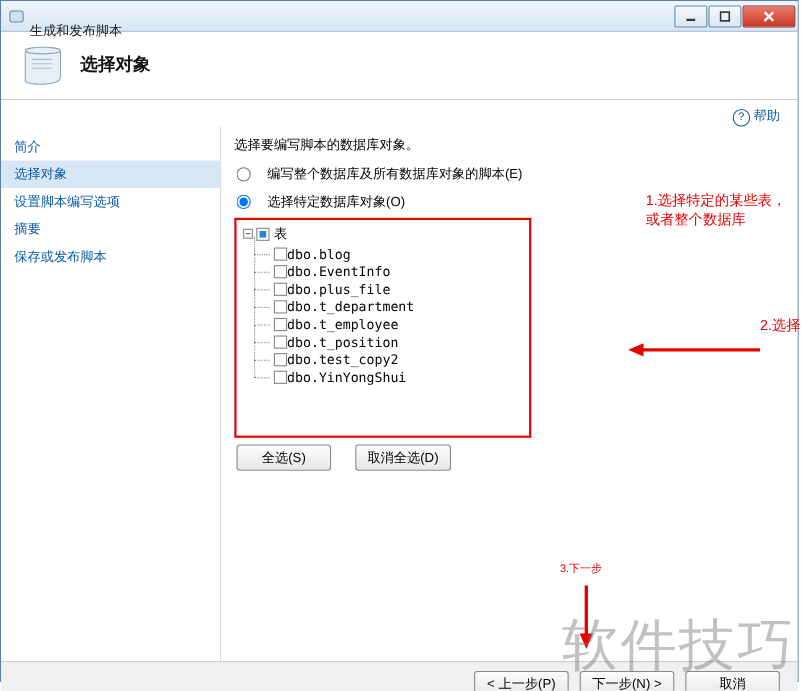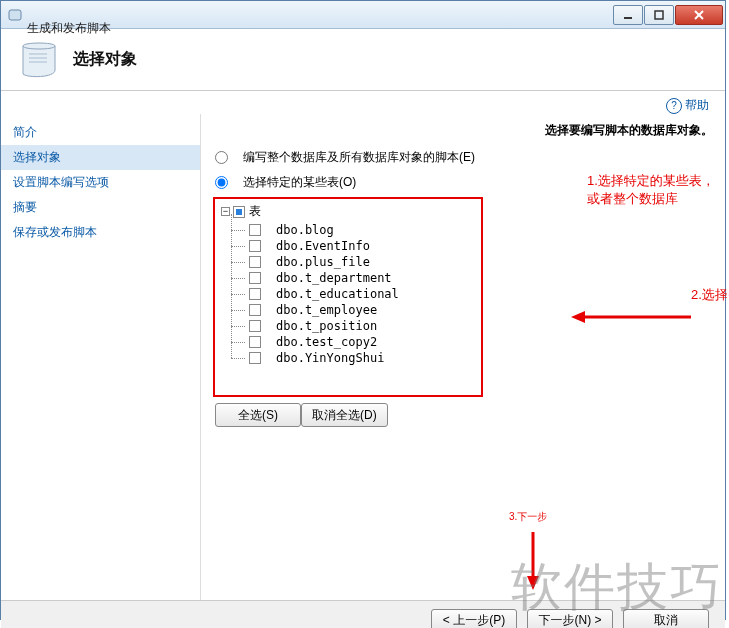--- a/index.html
+++ b/index.html
@@ -16,42 +16,42 @@
 .header-icon { width: 44px; height: 44px; margin-right: 12px; display: flex; align-items: center; justify-content: center; }
 .header-title { font-size: 16px; font-weight: bold; color: #111; }
 .body-section { display: flex; height: 486px; background: #fff; }
 .sidebar { width: 200px; border-right: 1px solid #ddd; padding-top: 6px; }
 .sidebar-item { padding: 4px 12px; color: #0b5aa6; cursor: pointer; font-family: Liberation Serif, serif; }
 .sidebar-item.active { background: #d7e7f5; }
 .content { flex: 1; padding: 8px 12px 0 12px; position: relative; }
 .help-row { text-align: right; padding: 6px 16px 0 0; background: #fff; }
 .help-link { color: #0b5aa6; cursor: pointer; }
 .help-link::before { content: "?"; display: inline-block; width: 14px; height: 14px; border: 1px solid #0b5aa6; border-radius: 50%; text-align: center; line-height: 13px; font-size: 10px; margin-right: 3px; color: #0b5aa6; }
-.instruction { font-weight: bold; margin-bottom: 10px; text-align: right; }
+.instruction { font-weight: normal; margin-bottom: 10px; }
 .radio-row { margin: 8px 0 4px 2px; display: flex; align-items: center; gap: 15px; }
 .radio-row label { cursor: pointer; }
 .anno { color: #e60000; }
 .anno1 { position: absolute; left: 386px; top: 58px; font-size: 13px; }
 .tree-box { border: 2px solid #e60000; width: 270px; height: 200px; margin-top: 6px; background: #fff; padding: 4px 6px; overflow: auto; }
 .tree-root { display: flex; align-items: center; gap: 3px; margin-bottom: 2px; }
 .tree-minus { width: 9px; height: 9px; border: 1px solid #888; display: inline-flex; align-items: center; justify-content: center; font-size: 9px; line-height: 1; background: #fff; cursor: pointer; }
 .tree-check { width: 12px; height: 12px; border: 1px solid #888; display: inline-block; background: #fff; cursor: pointer; position: relative; }
 .tree-check.mixed::after { content: ""; position: absolute; inset: 2px; background: #2a7fdb; }
 .tree-check.checked::after { content: "✓"; position: absolute; left: 0; top: -2px; color: #0b5aa6; font-size: 11px; font-weight: bold; }
 .tree-label { font-family: SimSun, monospace; }
-.tree-item { display: flex; align-items: center; gap: 15px; margin-left: 28px; height: 16px; position: relative; font-family: SimSun, monospace; }
+.tree-item { display: flex; align-items: center; gap: 0; margin-left: 28px; height: 16px; position: relative; font-family: SimSun, monospace; }
 .tree-item::before { content: ""; position: absolute; left: -18px; top: 8px; width: 14px; height: 0; border-top: 1px dotted #888; }
 .tree-item::after { content: ""; position: absolute; left: -18px; top: -8px; width: 0; height: 16px; border-left: 1px dotted #888; }
 .tree-item.last::after { height: 16px; top: -8px; }
 .tree-item .tree-check { flex-shrink: 0; }
 .tree-item-label { white-space: nowrap; }
 .tree-item.selected .tree-item-label { background: #1e62c7; color: #fff; padding: 0 1px; }
 .anno2 { position: absolute; left: 490px; top: 172px; font-size: 13px; width: 220px; }
 .arrow1 { position: absolute; left: 370px; top: 195px; }
-.button-row { margin-top: 6px; display: flex; gap: 0; padding-left: 2px; }
+.button-row { margin-top: 6px; display: flex; gap: 22px; padding-left: 2px; }
 .wiz-btn { min-width: 86px; height: 24px; border: 1px solid #888; background: linear-gradient(#fdfdfd,#e6e6e6); border-radius: 3px; font-size: 12px; cursor: pointer; padding: 0 10px; }
 .footer { border-top: 1px solid #ccc; height: 40px; display: flex; align-items: center; justify-content: flex-end; gap: 10px; padding: 0 16px; background: #f0f0f0; }
 .anno3 { position: absolute; left: 509px; top: 510px; color: #e60000; font-size: 10px; }
 .arrow3 { position: absolute; left: 525px; top: 532px; }
 .watermark { position: absolute; right: 6px; bottom: 6px; font-size: 51px; color: rgba(120,120,120,0.45); font-family: "Microsoft YaHei", sans-serif; pointer-events: none; letter-spacing: 2px; }
 .tree-root-ck-wrap{display:flex;align-items:center;gap:4px;}
 </style>
 </head>
 <body>
 
@@ -111,21 +111,21 @@
 
     <div class="content">
       <div class="instruction">选择要编写脚本的数据库对象。</div>
 
       <div class="radio-row">
         <input type="radio" name="scope" style="">
         <label>编写整个数据库及所有数据库对象的脚本(E)</label>
       </div>
       <div class="radio-row">
         <input type="radio" name="scope" checked="" style="">
-        <label>选择特定的某些表(O)</label>
+        <label>选择特定数据库对象(O)</label>
       </div>
 
       <span class="anno anno1">1.选择特定的某些表，或者整个数据库</span>
 
       <div class="tree-box">
         <div class="tree-root">
           <span class="tree-minus">−</span>
           <span class="tree-root-ck-wrap">
             <span class="tree-check mixed"></span>
             <span class="tree-label">表</span>
@@ -140,24 +140,20 @@
               <span class="tree-check"></span>
               <span class="tree-item-label">dbo.EventInfo</span>
             </div>
             <div class="tree-item">
               <span class="tree-check"></span>
               <span class="tree-item-label">dbo.plus_file</span>
             </div>
             <div class="tree-item">
               <span class="tree-check"></span>
               <span class="tree-item-label">dbo.t_department</span>
-            </div>
-            <div class="tree-item">
-              <span class="tree-check"></span>
-              <span class="tree-item-label">dbo.t_educational</span>
             </div>
             <div class="tree-item">
               <span class="tree-check"></span>
               <span class="tree-item-label">dbo.t_employee</span>
             </div>
             <div class="tree-item">
               <span class="tree-check"></span>
               <span class="tree-item-label">dbo.t_position</span>
             </div>
             <div class="tree-item">

